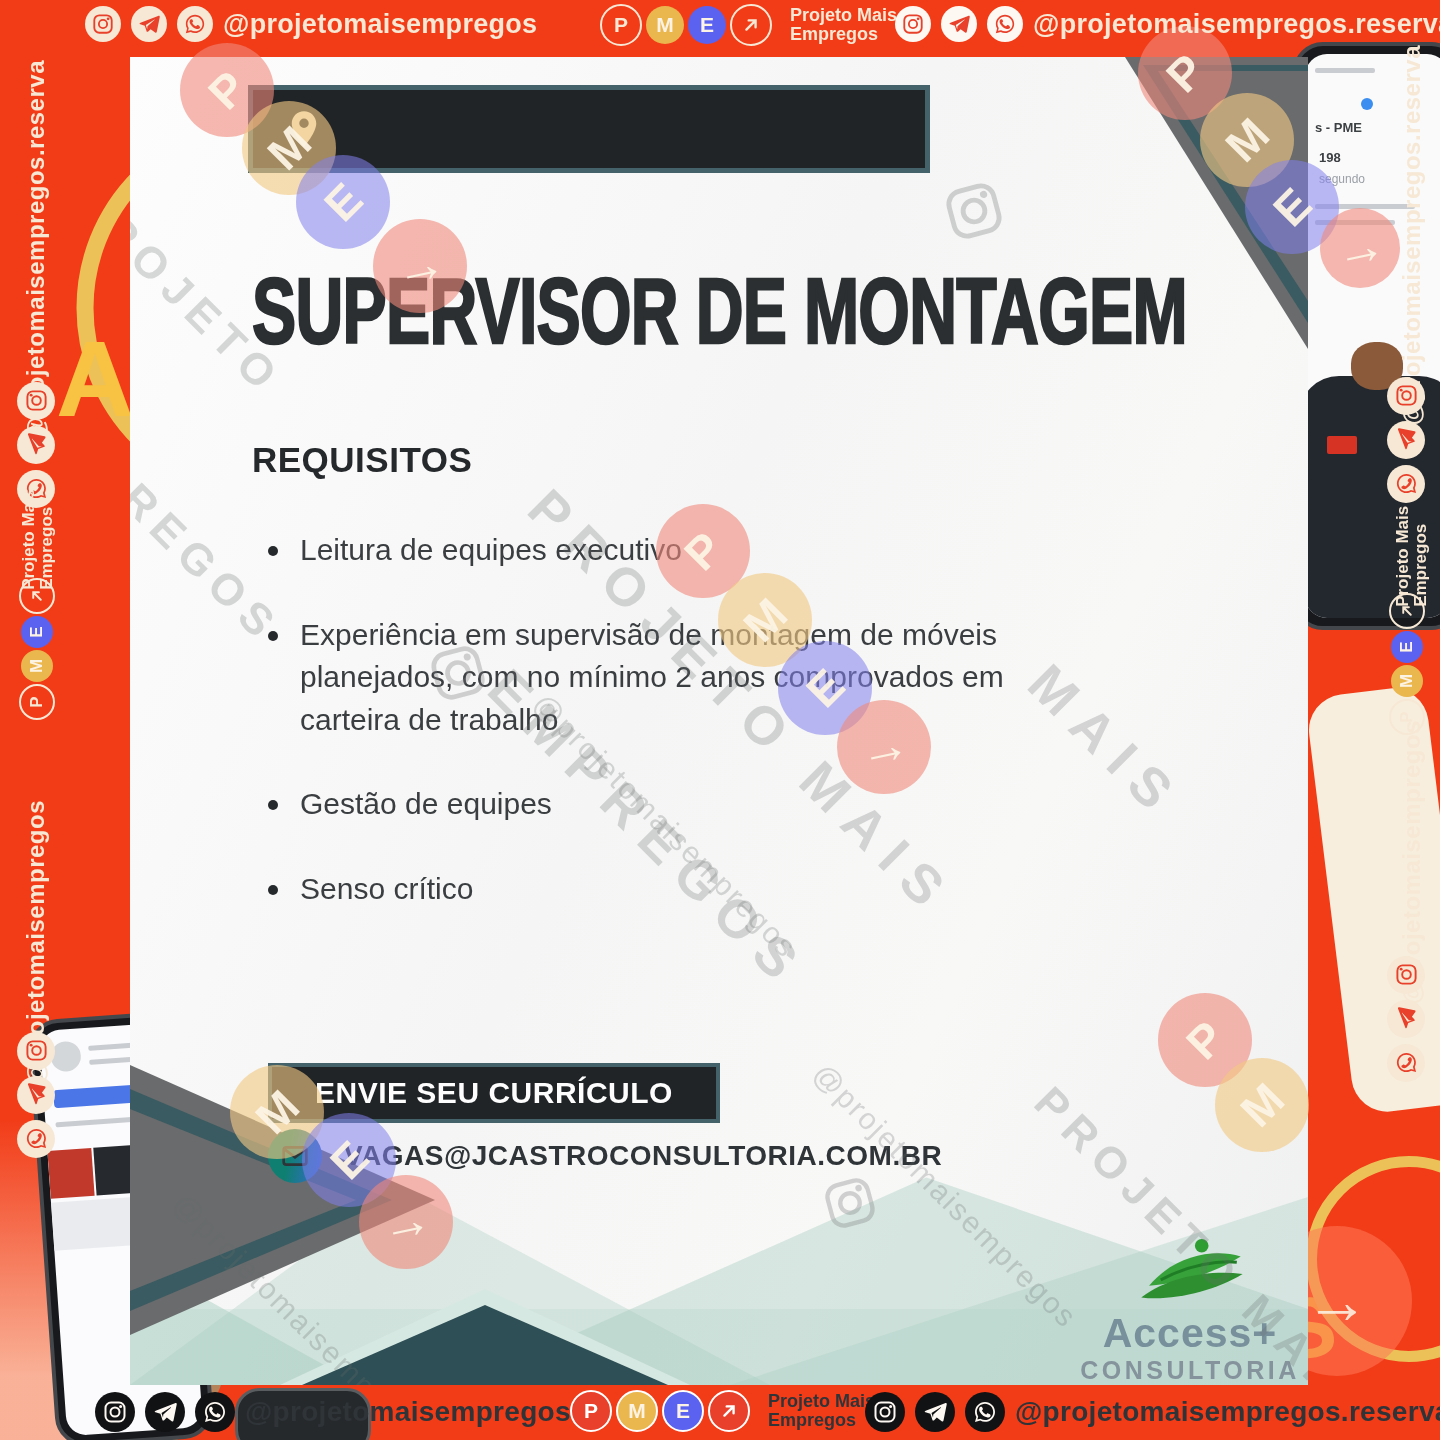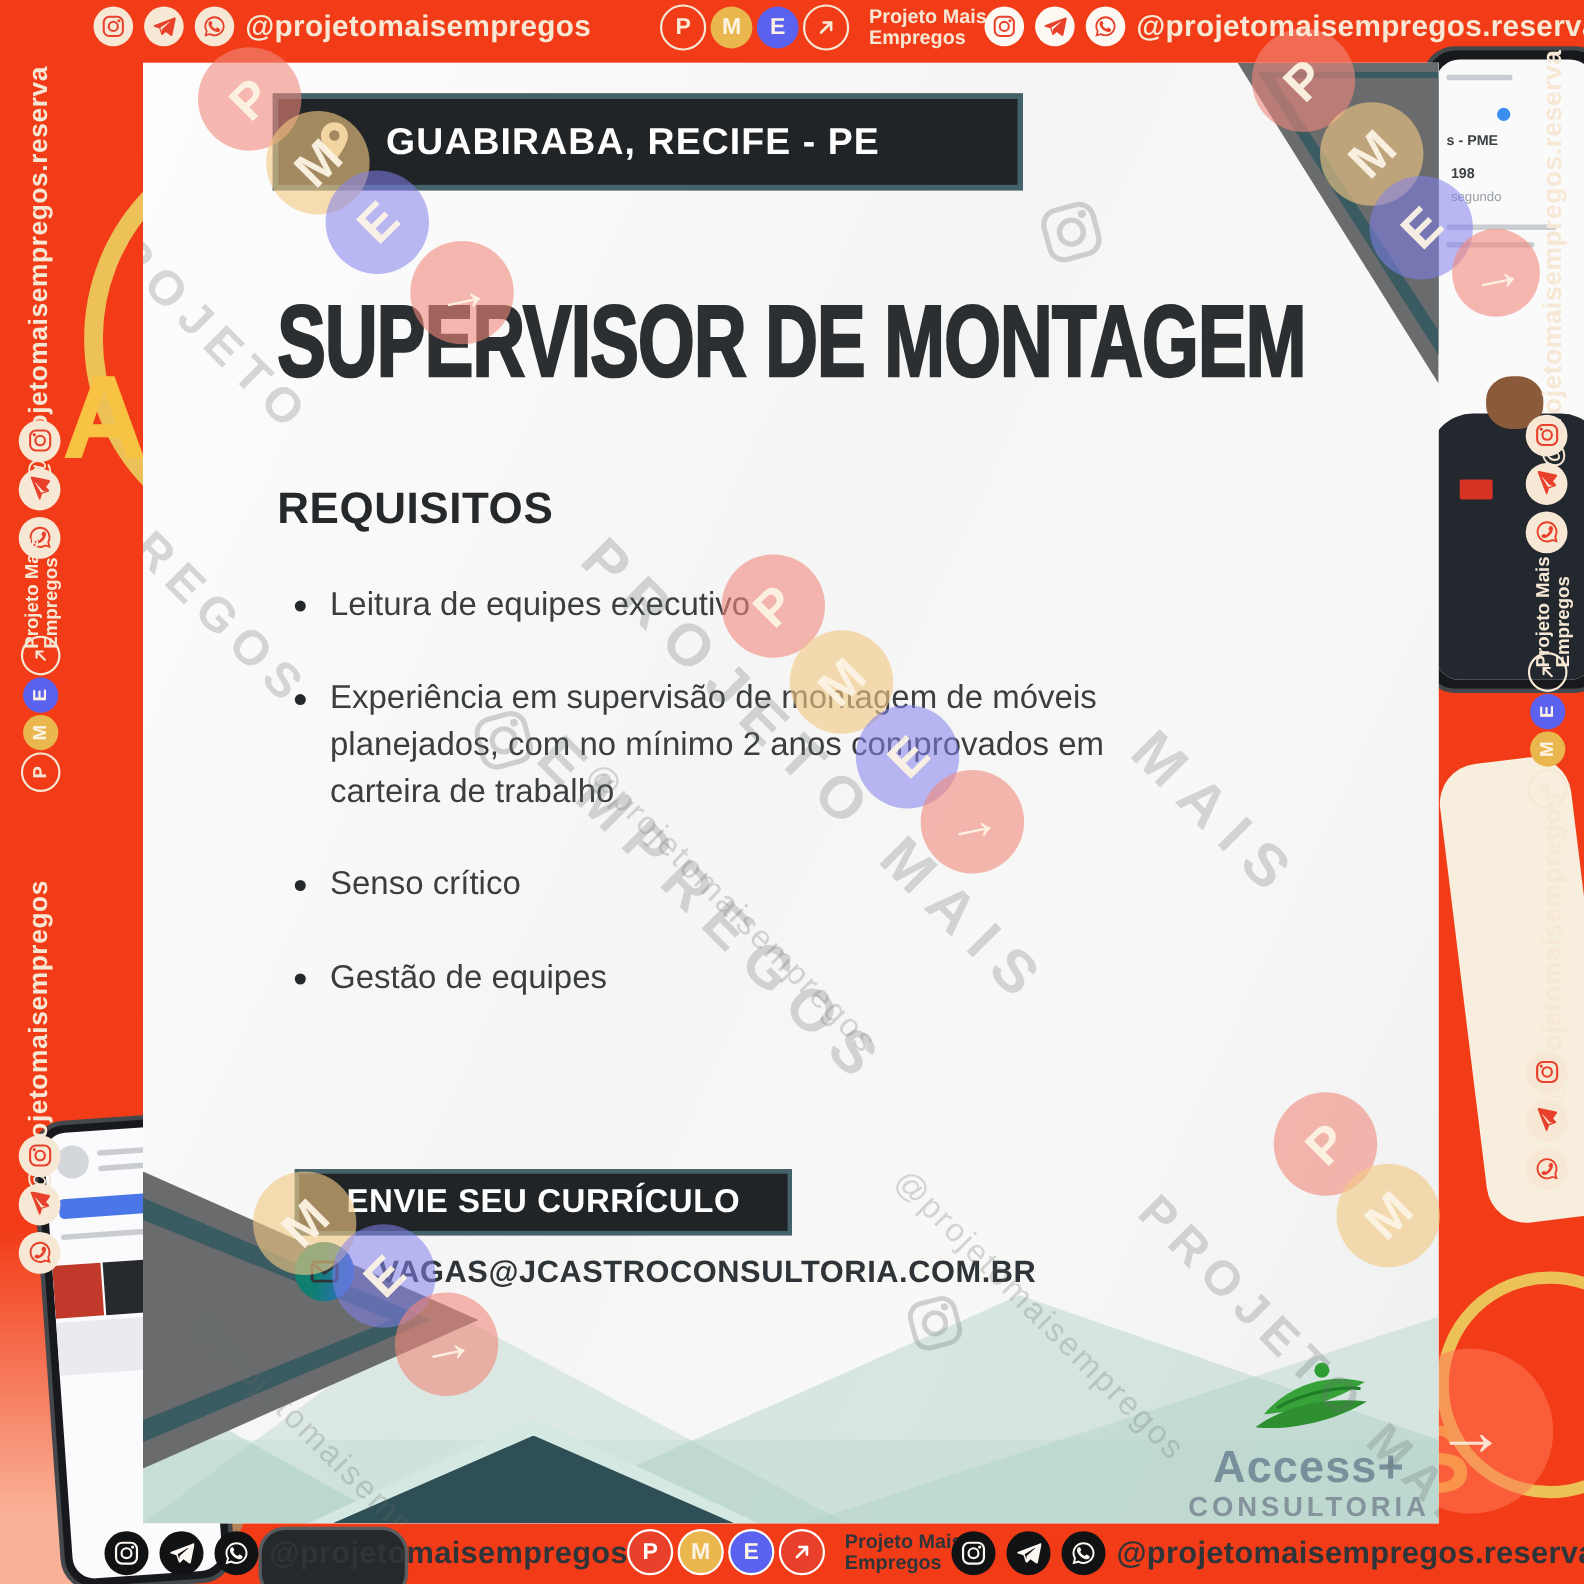--- a/index.html
+++ b/index.html
@@ -57,21 +57,21 @@
   .bl-b{left:0;top:1032px;width:262px;height:222px;background:#3a5b61;clip-path:polygon(0 0,100% 50%,0 100%);}
   .bl-c{left:0;top:1052px;width:226px;height:182px;background:#696b6d;clip-path:polygon(0 0,100% 50%,0 100%);}
   
   .badge{position:absolute;left:118px;top:28px;width:672px;height:78px;z-index:20;
     background:#202427;border:5px solid #43626a;display:flex;align-items:center;}
   .badge .pin{margin-left:30px;color:#f3e9d6;display:flex;}
   .badge span{color:#fdfdfd;font-weight:700;font-size:34px;letter-spacing:1px;margin-left:26px;}
   .title{position:absolute;left:122px;top:202px;z-index:20;color:#2b2f31;font-size:92px;font-weight:700;
     white-space:nowrap;letter-spacing:-1px;transform:scaleX(.72);transform-origin:left top;
     -webkit-text-stroke:2.5px #2b2f31;}
-  .req-h{position:absolute;left:122px;top:383px;z-index:20;color:#26292c;font-size:40px;font-weight:700;letter-spacing:.5px;text-align:center;}
+  .req-h{position:absolute;left:122px;top:383px;z-index:20;color:#26292c;font-size:35px;font-weight:700;letter-spacing:.5px;text-align:center;}
   .req-list{position:absolute;left:122px;top:472px;width:820px;z-index:20;margin:0;padding:0;list-style:none;}
   .req-list li{position:relative;padding-left:48px;margin-bottom:42px;font-size:30px;line-height:1.42;color:#3b3e41;}
   .req-list li::before{content:"";position:absolute;left:16px;top:17px;width:10px;height:10px;border-radius:50%;background:#26292c;}
   .cta{position:absolute;left:138px;top:1006px;z-index:20;background:#202427;border:4px solid #43626a;
     padding:9px 43px;}
   .cta span{color:#fdfdfd;font-weight:700;font-size:30px;letter-spacing:.5px;}
   .email-row{position:absolute;left:138px;top:1072px;z-index:20;display:flex;align-items:center;gap:22px;}
   .email-ic{width:54px;height:54px;border-radius:50%;display:flex;align-items:center;justify-content:center;
     background:linear-gradient(100deg,#0f7f72 40%,#3a6ad4 100%);color:#fff;}
   .email-row span{font-size:28px;font-weight:600;color:#2f3438;letter-spacing:.5px;}
@@ -220,31 +220,30 @@
     <div class="tri bl-a"></div>
     <div class="tri bl-b"></div>
     <div class="tri bl-c"></div>
 
     <div class="badge">
       <span class="pin">
           <svg width="42" height="42">
             <use href="#pin"></use>
           </svg>
         </span>
-      <span>GUABIRABA, RECIFE - PE</span>
     </div>
 
     <div class="title">SUPERVISOR DE MONTAGEM</div>
 
     <div class="req-h">REQUISITOS</div>
     <ul class="req-list">
       <li>Leitura de equipes executivo</li>
       <li>Experiência em supervisão de montagem de móveis planejados, com no mínimo 2 anos comprovados em carteira de trabalho</li>
+      <li>Gestão de equipes</li>
       <li>Senso crítico</li>
-      <li>Gestão de equipes</li>
     </ul>
 
     <div class="cta">
       <span>ENVIE SEU CURRÍCULO</span>
     </div>
     <div class="email-row">
       <span class="email-ic">
           <svg width="32" height="32">
             <use href="#env"></use>
           </svg>

